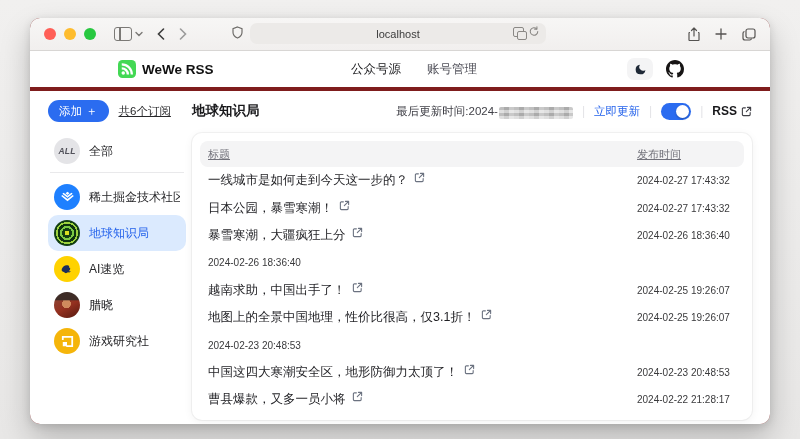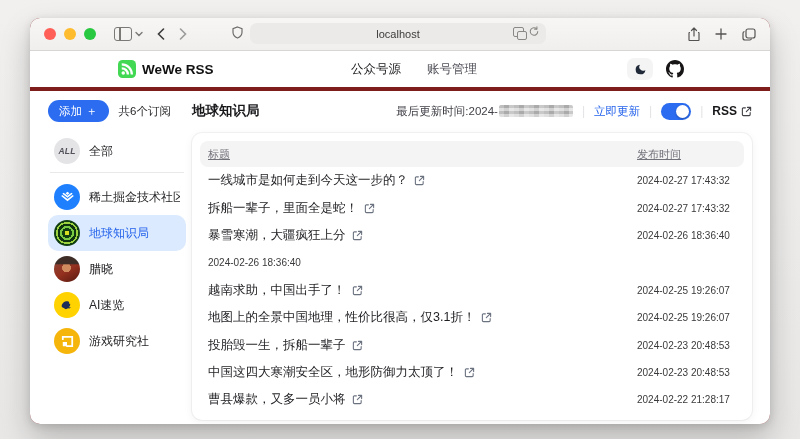--- a/index.html
+++ b/index.html
@@ -52,21 +52,21 @@
   .appnav .nav1{color:#18181b;margin-left:28px;}
   .appnav .nav2{color:#52525b;}
   .app-right{position:absolute;right:86px;display:flex;align-items:center;gap:13px;}
   .moon-btn{width:26px;height:22px;border-radius:7px;background:#f4f4f5;display:flex;align-items:center;justify-content:center;}
   
   .content{position:relative;flex:1;background:#fff;}
   .side{position:absolute;left:18px;top:8px;width:138px;}
   .side-top{display:flex;align-items:center;gap:10px;height:24px;}
   .add-btn{height:22px;padding:0 11px;border:none;border-radius:12px;background:#2b6cf0;color:#fff;
     font-size:11.5px;display:flex;align-items:center;gap:4px;font-family:inherit;}
-  .sub-count{font-size:11.5px;color:#27272a;white-space:nowrap;}
+  .sub-count{font-size:11.5px;color:#27272a;white-space:nowrap;text-decoration:underline;}
   .sub-list{margin-top:10px;}
   .item{display:flex;align-items:center;gap:9px;height:36px;padding:0 6px;border-radius:10px;cursor:default;}
   .item.selected{background:#dbeafe;}
   .item.selected .lbl{color:#2563eb;}
   .lbl{font-size:12px;color:#27272a;white-space:nowrap;overflow:hidden;}
   .side-div{height:1px;background:#e9e9eb;margin:3px 2px 6px;}
   .av{width:26px;height:26px;border-radius:50%;flex:none;display:flex;align-items:center;justify-content:center;overflow:hidden;font-style:italic;}
   .avtxt{font-size:8.5px;font-weight:bold;color:#52525b;letter-spacing:.2px;}
   .av-all-gray{background:#e4e4e7;}
   .av-juejin-blue{background:#1e80ff;}
@@ -79,40 +79,40 @@
     linear-gradient(#3e2c26 0 32%, rgba(0,0,0,0) 33%),
     radial-gradient(circle at 48% 45%, #cf8a5d 0 22%, rgba(0,0,0,0) 23%),
     linear-gradient(150deg,#8a4a3a 0%,#94301f 55%,#54190f 100%);}
   .av-monkey-yellow{background:#ffd200;}
   .av-game-gold{background:#f5b50a;}
   
   .main{position:absolute;left:162px;right:18px;top:8px;}
   .main-head{display:flex;align-items:center;justify-content:space-between;height:24px;}
   .feed-title{font-size:13.5px;font-weight:bold;color:#18181b;}
   .meta{display:flex;align-items:center;gap:9px;}
-  .upd{font-size:11.5px;color:#3f3f46;display:flex;align-items:center;}
+  .upd{font-size:11.5px;color:#3f3f46;display:flex;align-items:flex-end;}
   .redacted{display:inline-block;width:74px;height:12px;margin-left:1px;border-radius:2px;
     background:
       repeating-linear-gradient(0deg, rgba(255,255,255,.35) 0 3px, rgba(0,0,0,.08) 3px 6px),
       repeating-linear-gradient(90deg,#cfcfcf 0 5px,#b9b9b9 5px 10px,#dadada 10px 15px);
     filter:blur(.5px);}
   .sep{color:#e4e4e7;font-size:12px;}
   .refresh{font-size:11.5px;color:#2563eb;cursor:pointer;}
   .toggle{width:30px;height:17px;border-radius:9px;background:#d4d4d8;position:relative;}
   .toggle.on{background:#2b6cf0;}
   .knob{position:absolute;top:2px;width:13px;height:13px;border-radius:50%;background:#fff;box-shadow:0 1px 2px rgba(0,0,0,.25);}
   .toggle.on .knob{right:2px;}
   .rss-link{display:flex;align-items:center;gap:4px;font-size:12px;color:#18181b;font-weight:bold;}
   
   .card{margin-top:10px;background:#fff;border-radius:10px;padding:8px 8px 6px;
     box-shadow:0 0 0 1px rgba(0,0,0,.045),0 2px 10px rgba(0,0,0,.06);}
   .thead{height:26px;background:#f4f4f5;border-radius:8px;display:grid;grid-template-columns:1fr 99px;
     align-items:center;padding:0 8px;font-size:11px;color:#71717a;text-decoration:underline;}
   .trow{display:grid;grid-template-columns:1fr 99px;align-items:center;height:27.4px;padding:0 8px;}
-  .tcell-title{display:flex;align-items:center;gap:6px;min-width:0;}
+  .tcell-title{display:flex;align-items:flex-start;gap:6px;min-width:0;}
   .tlink{font-size:12.5px;color:#1f1f23;white-space:nowrap;overflow:hidden;text-overflow:ellipsis;}
   .extic{display:flex;align-items:center;color:#52525b;flex:none;}
   .tcell-date{font-size:10px;color:#3a3a3c;white-space:nowrap;}
   svg{display:block;}
 </style>
 </head>
 <body>
 
 <div class="window">
 
@@ -234,31 +234,31 @@
                 <path fill="#fff" d="M12 14.5l8.2-6.4 1.9 1.5L12 17.9 1.9 9.6l1.9-1.5z"></path>
               </svg>
             </span>
             <span class="lbl">稀土掘金技术社区</span>
           </div>
           <div class="item selected">
             <span class="av av-globe-green"></span>
             <span class="lbl">地球知识局</span>
           </div>
           <div class="item">
-            <span class="av av-photo-warm"></span>
-            <span class="lbl">腊晓</span>
-          </div>
-          <div class="item">
             <span class="av av-monkey-yellow">
               <svg width="16" height="16" viewBox="0 0 20 20">
                 <path fill="#1c2d5a" d="M6.2 13.6c-2.2.2-3.5-1.8-2.6-3.9C4.7 6.6 7.8 4.6 10.9 5.4c2.1.6 3.2 2.2 3.1 4.2-.1 1.4-.9 2.5-2 3.1.9.4 1.8.3 2.6-.2-.3 1.5-1.9 2.2-3.4 1.7-.9.9-2.3 1.2-3.6.9z"></path>
                 <circle cx="13.6" cy="7.4" r="1.1" fill="#ffd200"></circle>
               </svg>
             </span>
             <span class="lbl">AI速览</span>
+          </div>
+          <div class="item">
+            <span class="av av-photo-warm"></span>
+            <span class="lbl">腊晓</span>
           </div>
           <div class="item">
             <span class="av av-game-gold">
               <svg width="13" height="13" viewBox="0 0 16 16">
                 <path fill="none" stroke="#fff" stroke-width="2.2" d="M2.2 6V2.2h11.6v11.6H6.5"></path>
                 <path fill="#fff" d="M2.2 8.6h5.2v5.2H2.2z"></path>
               </svg>
             </span>
             <span class="lbl">游戏研究社</span>
           </div>
@@ -305,21 +305,21 @@
                   <svg width="11" height="11" viewBox="0 0 12 12">
                     <path d="M4.8 2H2.6A1.1 1.1 0 001.5 3.1v6.3a1.1 1.1 0 001.1 1.1h6.3a1.1 1.1 0 001.1-1.1V7.2" fill="none" stroke="#6b7280" stroke-width="1.2" stroke-linecap="round"></path>
                     <path d="M7 1.5h3.5V5M10.2 1.8L5.8 6.2" fill="none" stroke="#6b7280" stroke-width="1.2" stroke-linecap="round" stroke-linejoin="round"></path>
                   </svg>
                 </span>
               </div>
               <div class="tcell-date">2024-02-27 17:43:32</div>
             </div>
             <div class="trow">
               <div class="tcell-title">
-                <span class="tlink">拆船一辈子，里面全是蛇！</span>
+                <span class="tlink">日本公园，暴雪寒潮！</span>
                 <span class="extic">
                   <svg width="11" height="11" viewBox="0 0 12 12">
                     <path d="M4.8 2H2.6A1.1 1.1 0 001.5 3.1v6.3a1.1 1.1 0 001.1 1.1h6.3a1.1 1.1 0 001.1-1.1V7.2" fill="none" stroke="#6b7280" stroke-width="1.2" stroke-linecap="round"></path>
                     <path d="M7 1.5h3.5V5M10.2 1.8L5.8 6.2" fill="none" stroke="#6b7280" stroke-width="1.2" stroke-linecap="round" stroke-linejoin="round"></path>
                   </svg>
                 </span>
               </div>
               <div class="tcell-date">2024-02-27 17:43:32</div>
             </div>
             <div class="trow">
@@ -355,29 +355,20 @@
                 <span class="extic">
                   <svg width="11" height="11" viewBox="0 0 12 12">
                     <path d="M4.8 2H2.6A1.1 1.1 0 001.5 3.1v6.3a1.1 1.1 0 001.1 1.1h6.3a1.1 1.1 0 001.1-1.1V7.2" fill="none" stroke="#6b7280" stroke-width="1.2" stroke-linecap="round"></path>
                     <path d="M7 1.5h3.5V5M10.2 1.8L5.8 6.2" fill="none" stroke="#6b7280" stroke-width="1.2" stroke-linecap="round" stroke-linejoin="round"></path>
                   </svg>
                 </span>
               </div>
               <div class="tcell-date">2024-02-25 19:26:07</div>
             </div>
             <div class="trow">
-              <div class="tcell-title">
-                <span class="tlink">投胎毁一生，拆船一辈子</span>
-                <span class="extic">
-                  <svg width="11" height="11" viewBox="0 0 12 12">
-                    <path d="M4.8 2H2.6A1.1 1.1 0 001.5 3.1v6.3a1.1 1.1 0 001.1 1.1h6.3a1.1 1.1 0 001.1-1.1V7.2" fill="none" stroke="#6b7280" stroke-width="1.2" stroke-linecap="round"></path>
-                    <path d="M7 1.5h3.5V5M10.2 1.8L5.8 6.2" fill="none" stroke="#6b7280" stroke-width="1.2" stroke-linecap="round" stroke-linejoin="round"></path>
-                  </svg>
-                </span>
-              </div>
               <div class="tcell-date">2024-02-23 20:48:53</div>
             </div>
             <div class="trow">
               <div class="tcell-title">
                 <span class="tlink">中国这四大寒潮安全区，地形防御力太顶了！</span>
                 <span class="extic">
                   <svg width="11" height="11" viewBox="0 0 12 12">
                     <path d="M4.8 2H2.6A1.1 1.1 0 001.5 3.1v6.3a1.1 1.1 0 001.1 1.1h6.3a1.1 1.1 0 001.1-1.1V7.2" fill="none" stroke="#6b7280" stroke-width="1.2" stroke-linecap="round"></path>
                     <path d="M7 1.5h3.5V5M10.2 1.8L5.8 6.2" fill="none" stroke="#6b7280" stroke-width="1.2" stroke-linecap="round" stroke-linejoin="round"></path>
                   </svg>

